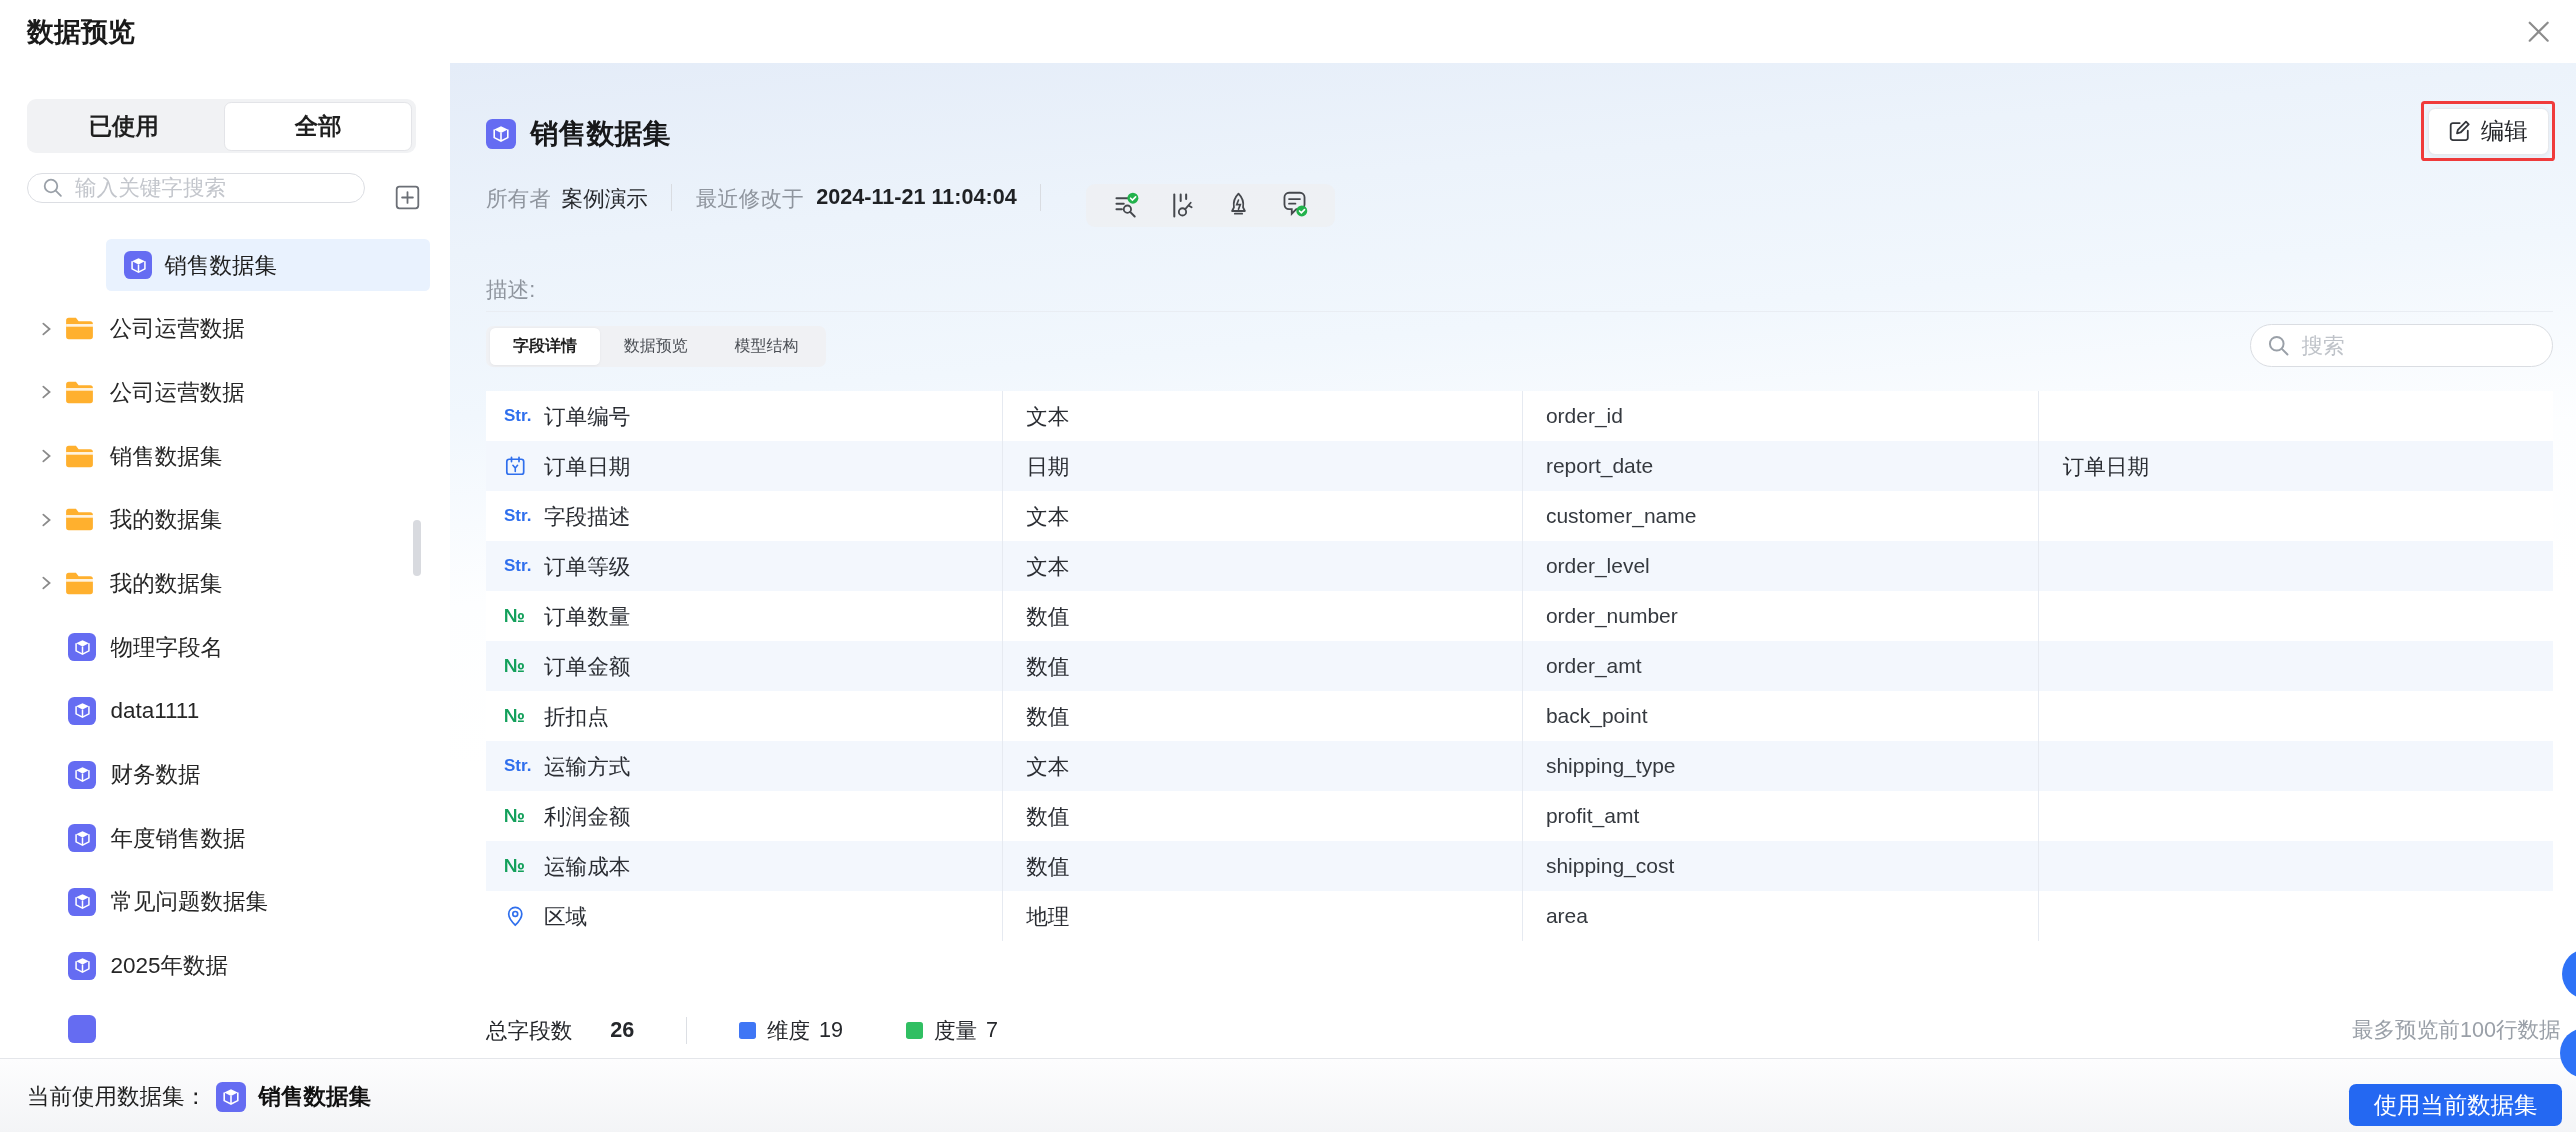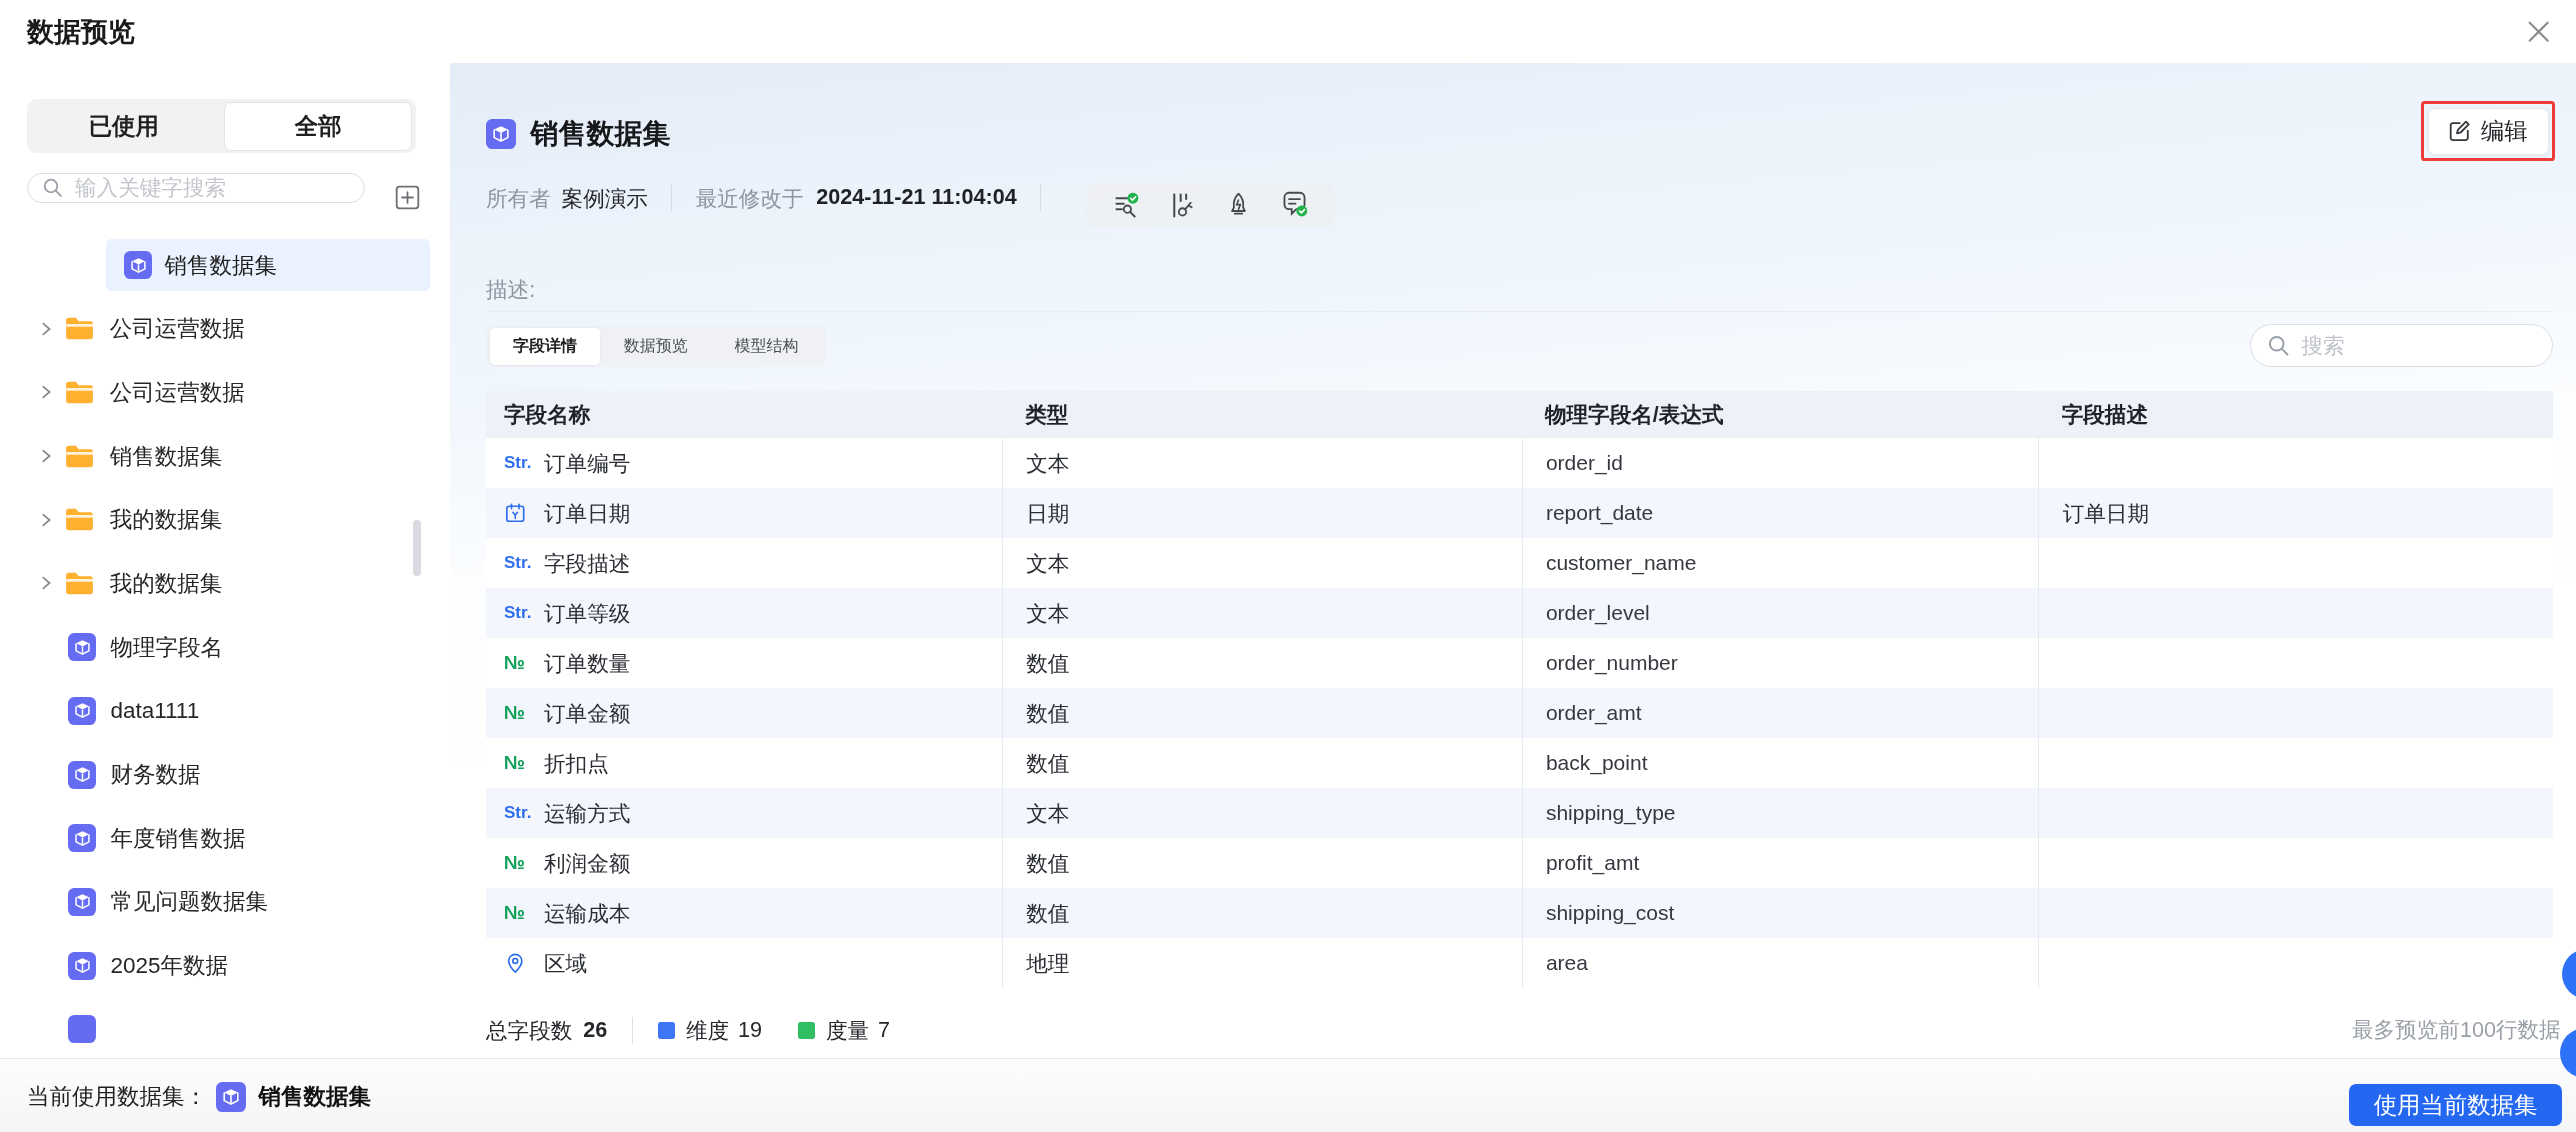--- a/index.html
+++ b/index.html
@@ -65,21 +65,21 @@
   .c2{width:520px;box-sizing:border-box;padding-left:23.4px;border-left:0.9px solid #e6eaf1;height:100%;display:flex;align-items:center;}
   .c3{width:517px;box-sizing:border-box;padding-left:23.4px;border-left:0.9px solid #e6eaf1;height:100%;display:flex;align-items:center;}
   .c4{width:515px;box-sizing:border-box;padding-left:23.4px;border-left:0.9px solid #e6eaf1;height:100%;display:flex;align-items:center;}
   .t-head .c2,.t-head .c3,.t-head .c4{border-left:none;}
   .t-row .c3{font-size:21px;color:#35393f;}
   .f-badge{width:40px;flex:none;font-weight:bold;}
   .badge-str{color:#2f6fed;font-size:17px;}
   .badge-num{color:#13a05b;font-size:19px;}
   .badge-svg{width:40px;flex:none;display:flex;align-items:center;}
 
-  .summary{position:absolute;left:36px;top:948px;height:38px;display:flex;align-items:center;font-size:21.6px;color:#25272b;}
+  .summary{position:absolute;left:36px;top:948px;height:38px;display:flex;align-items:center;font-size:21.6px;color:#25272b;gap:27px;}
   .sum-div{width:0.9px;height:27px;background:#dcdfe4;margin:0 25px;}
   .sq{width:17px;height:17px;border-radius:2.7px;margin-right:10.8px;flex:none;}
   .sq.dim{background:#3f76f5;}
   .sq.mea{background:#30bf62;}
   .sum-item{display:flex;align-items:center;margin-right:36px;}
   .preview-note{position:absolute;right:15.3px;top:952px;font-size:21.6px;color:#9aa0a8;}
 
   
   .footer{position:absolute;left:0;top:1058px;width:2576px;height:75px;background:linear-gradient(180deg,#fdfdfe,#f3f4f6);border-top:0.9px solid #e4e6ea;}
   .footer-left{position:absolute;left:27px;top:0;height:75px;display:flex;align-items:center;font-size:22.5px;color:#1f1f1f;}
@@ -353,26 +353,20 @@
 
     <div class="tbl-search">
       <svg width="23.4" height="23.4" viewBox="0 0 24 24" style="margin-right:9px;flex:none">
           <circle cx="10" cy="10" r="7" fill="none" stroke="#9aa0a8" stroke-width="2"></circle>
           <path d="M15.5 15.5 L21 21" stroke="#9aa0a8" stroke-width="2" stroke-linecap="round"></path>
         </svg>
       <input placeholder="搜索" style="">
     </div>
 
     <div class="table">
-      <div class="t-head">
-        <div class="c1">字段名称</div>
-        <div class="c2">类型</div>
-        <div class="c3">物理字段名/表达式</div>
-        <div class="c4">字段描述</div>
-      </div>
 
       <div class="t-row">
         <div class="c1">
             <span class="f-badge badge-str">Str.</span>
             <span>订单编号</span>
           </div>
         <div class="c2">文本</div>
         <div class="c3">order_id</div>
         <div class="c4"></div>
       </div>

